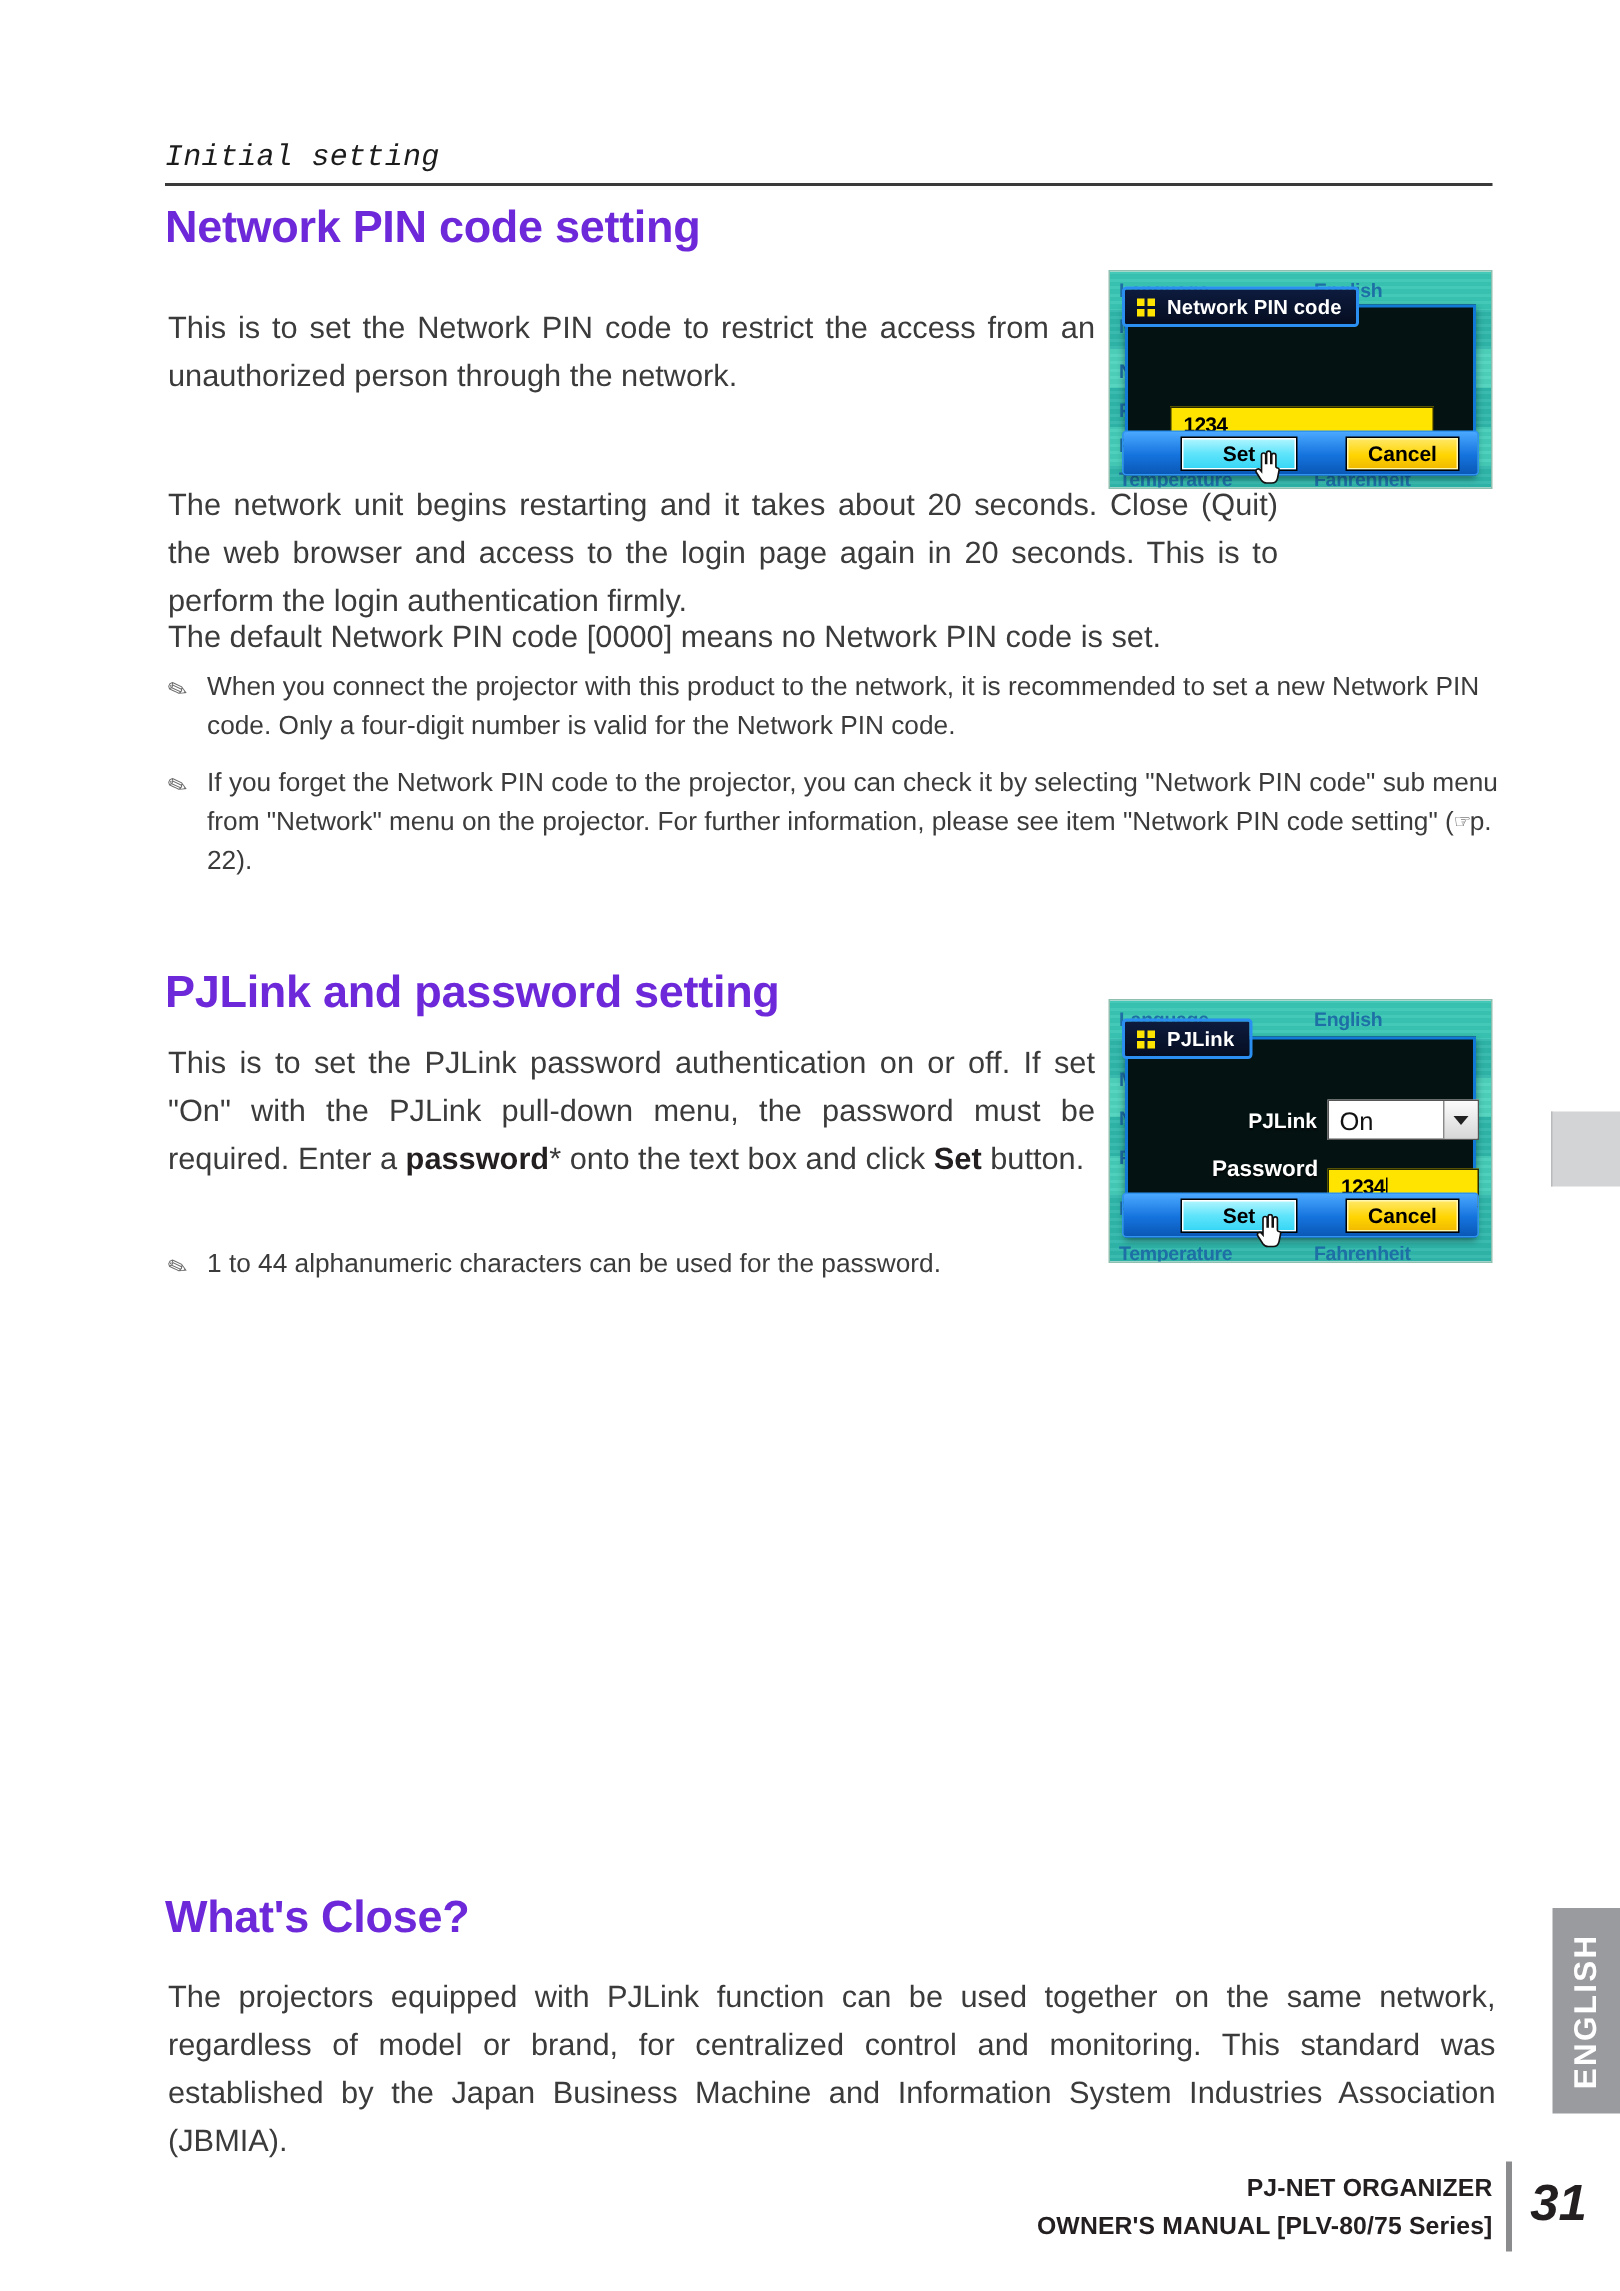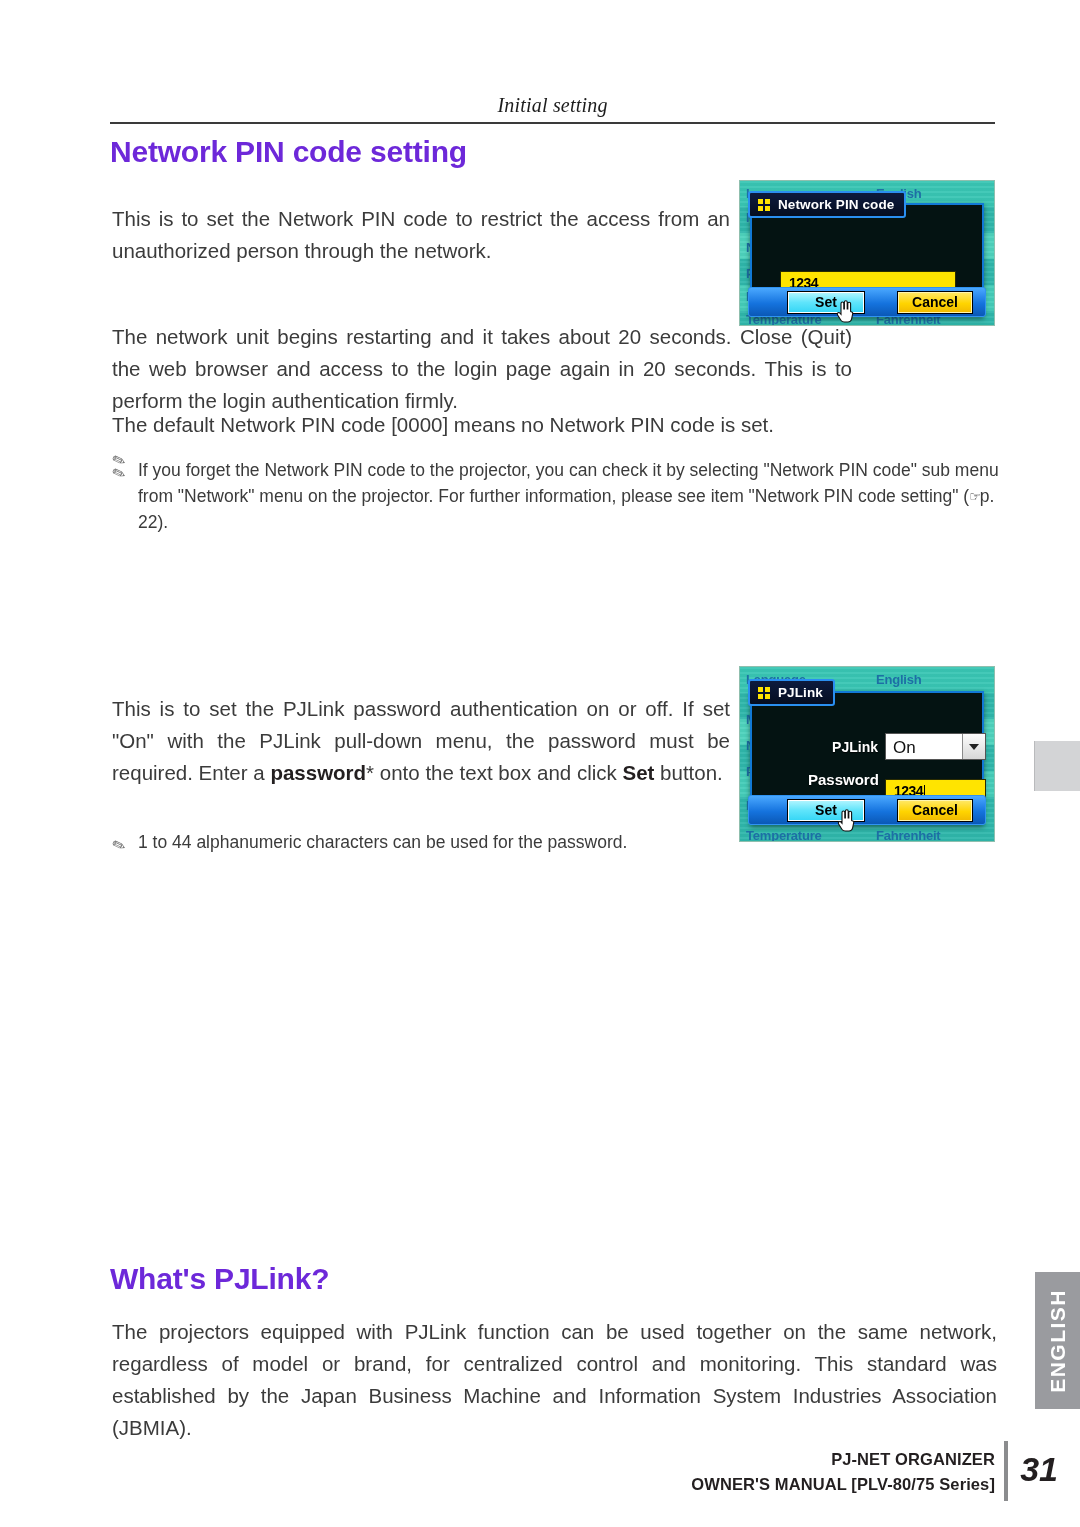--- a/index.html
+++ b/index.html
@@ -19,22 +19,22 @@
     background: #ffffff;
     overflow: hidden;
   }
 
   
   .running-head {
     position: absolute;
     left: 110px;
     top: 94px;
     width: 885px;
-    text-align: center;
-    font-family: Liberation Serif, serif;
+    text-align: left;
+    font-family: Liberation Mono, monospace;
     font-style: italic;
     font-size: 20px;
     color: #1c1c1c;
     letter-spacing: 0.2px;
   }
   .head-rule {
     position: absolute;
     left: 110px;
     top: 122px;
     width: 885px;
@@ -424,27 +424,29 @@
     </div>
 
     <svg class="cursor-hand" style="left:95px; top:119px;" viewBox="0 0 20 24">
       <path d="M6 9V3.4a1.4 1.4 0 0 1 2.8 0V9h.6V2.1a1.4 1.4 0 0 1 2.8 0V9h.6V3.6a1.4 1.4 0 0 1 2.8 0V11c0 .4.1.7.5.8l.7.2a1.3 1.3 0 0 1 .9 1.6l-1 5.1c-.4 1.9-1.8 3.3-3.8 3.3H9.4c-1.6 0-2.7-.6-3.5-1.8L2.6 15c-.5-.8-.3-1.7.4-2.2.7-.4 1.5-.3 2 .3l1 1.2V9z" fill="#ffffff" stroke="#111111" stroke-width="1.1"></path>
     </svg>
   </div>
 
   <div class="notes" style="top:445px;">
     <div class="note">
       <span class="note-mark">✎</span>
+      <span>When you connect the projector with this product to the network, it is recommended to set a new Network PIN code. Only a four-digit number is valid for the Network PIN code.</span>
     </div>
     <div class="note">
       <span class="note-mark">✎</span>
       <span>If you forget the Network PIN code to the projector, you can check it by selecting "Network PIN code" sub menu from "Network" menu on the projector. For further information, please see item "Network PIN code setting" (</span><span class="ref-glyph">☞</span><span>p. 22).</span>
     </div>
   </div>
 
+  <div class="h1" style="top:645px;">PJLink and password setting</div>
 
   <div class="body-block just" style="left:112px; top:693px; width:618px;">
     <p><span>This is to set the PJLink password authentication on or off. If set "On" with the PJLink pull-down menu, the password must be required. Enter a </span><b>password</b><span>* onto the text box and click </span><b>Set</b><span> button.</span></p>
   </div>
 
   <div class="notes" style="top:830px;">
     <div class="note">
       <span class="note-mark">✎</span>
       <span>1 to 44 alphanumeric characters can be used for the password.</span>
     </div>
@@ -513,21 +515,21 @@
     <svg class="cursor-hand" style="left:96px; top:142px;" viewBox="0 0 20 24">
       <path d="M6 9V3.4a1.4 1.4 0 0 1 2.8 0V9h.6V2.1a1.4 1.4 0 0 1 2.8 0V9h.6V3.6a1.4 1.4 0 0 1 2.8 0V11c0 .4.1.7.5.8l.7.2a1.3 1.3 0 0 1 .9 1.6l-1 5.1c-.4 1.9-1.8 3.3-3.8 3.3H9.4c-1.6 0-2.7-.6-3.5-1.8L2.6 15c-.5-.8-.3-1.7.4-2.2.7-.4 1.5-.3 2 .3l1 1.2V9z" fill="#ffffff" stroke="#111111" stroke-width="1.1"></path>
     </svg>
   </div>
 
   <div class="tab-blank" style="top:741px; height:50px; width:45px;"></div>
   <div class="tab-english" style="top:1272px; height:137px; width:45px;">
     <span>ENGLISH</span>
   </div>
 
-  <div class="h1" style="top:1262px;">What's PJLink?</div>
+  <div class="h1" style="top:1262px;">What's Close?</div>
 
   <div class="body-block just" style="left:112px; top:1316px; width:885px;">
     <p>The projectors equipped with PJLink function can be used together on the same network, regardless of model or brand, for centralized control and monitoring. This standard was established by the Japan Business Machine and Information System Industries Association (JBMIA).</p>
   </div>
 
   <div class="footer">
     <div>PJ-NET ORGANIZER</div>
     <div>OWNER'S MANUAL [PLV-80/75 Series]</div>
   </div>
   <div class="footer-rule" style="right:72px; bottom:26px; height:60px;"></div>

